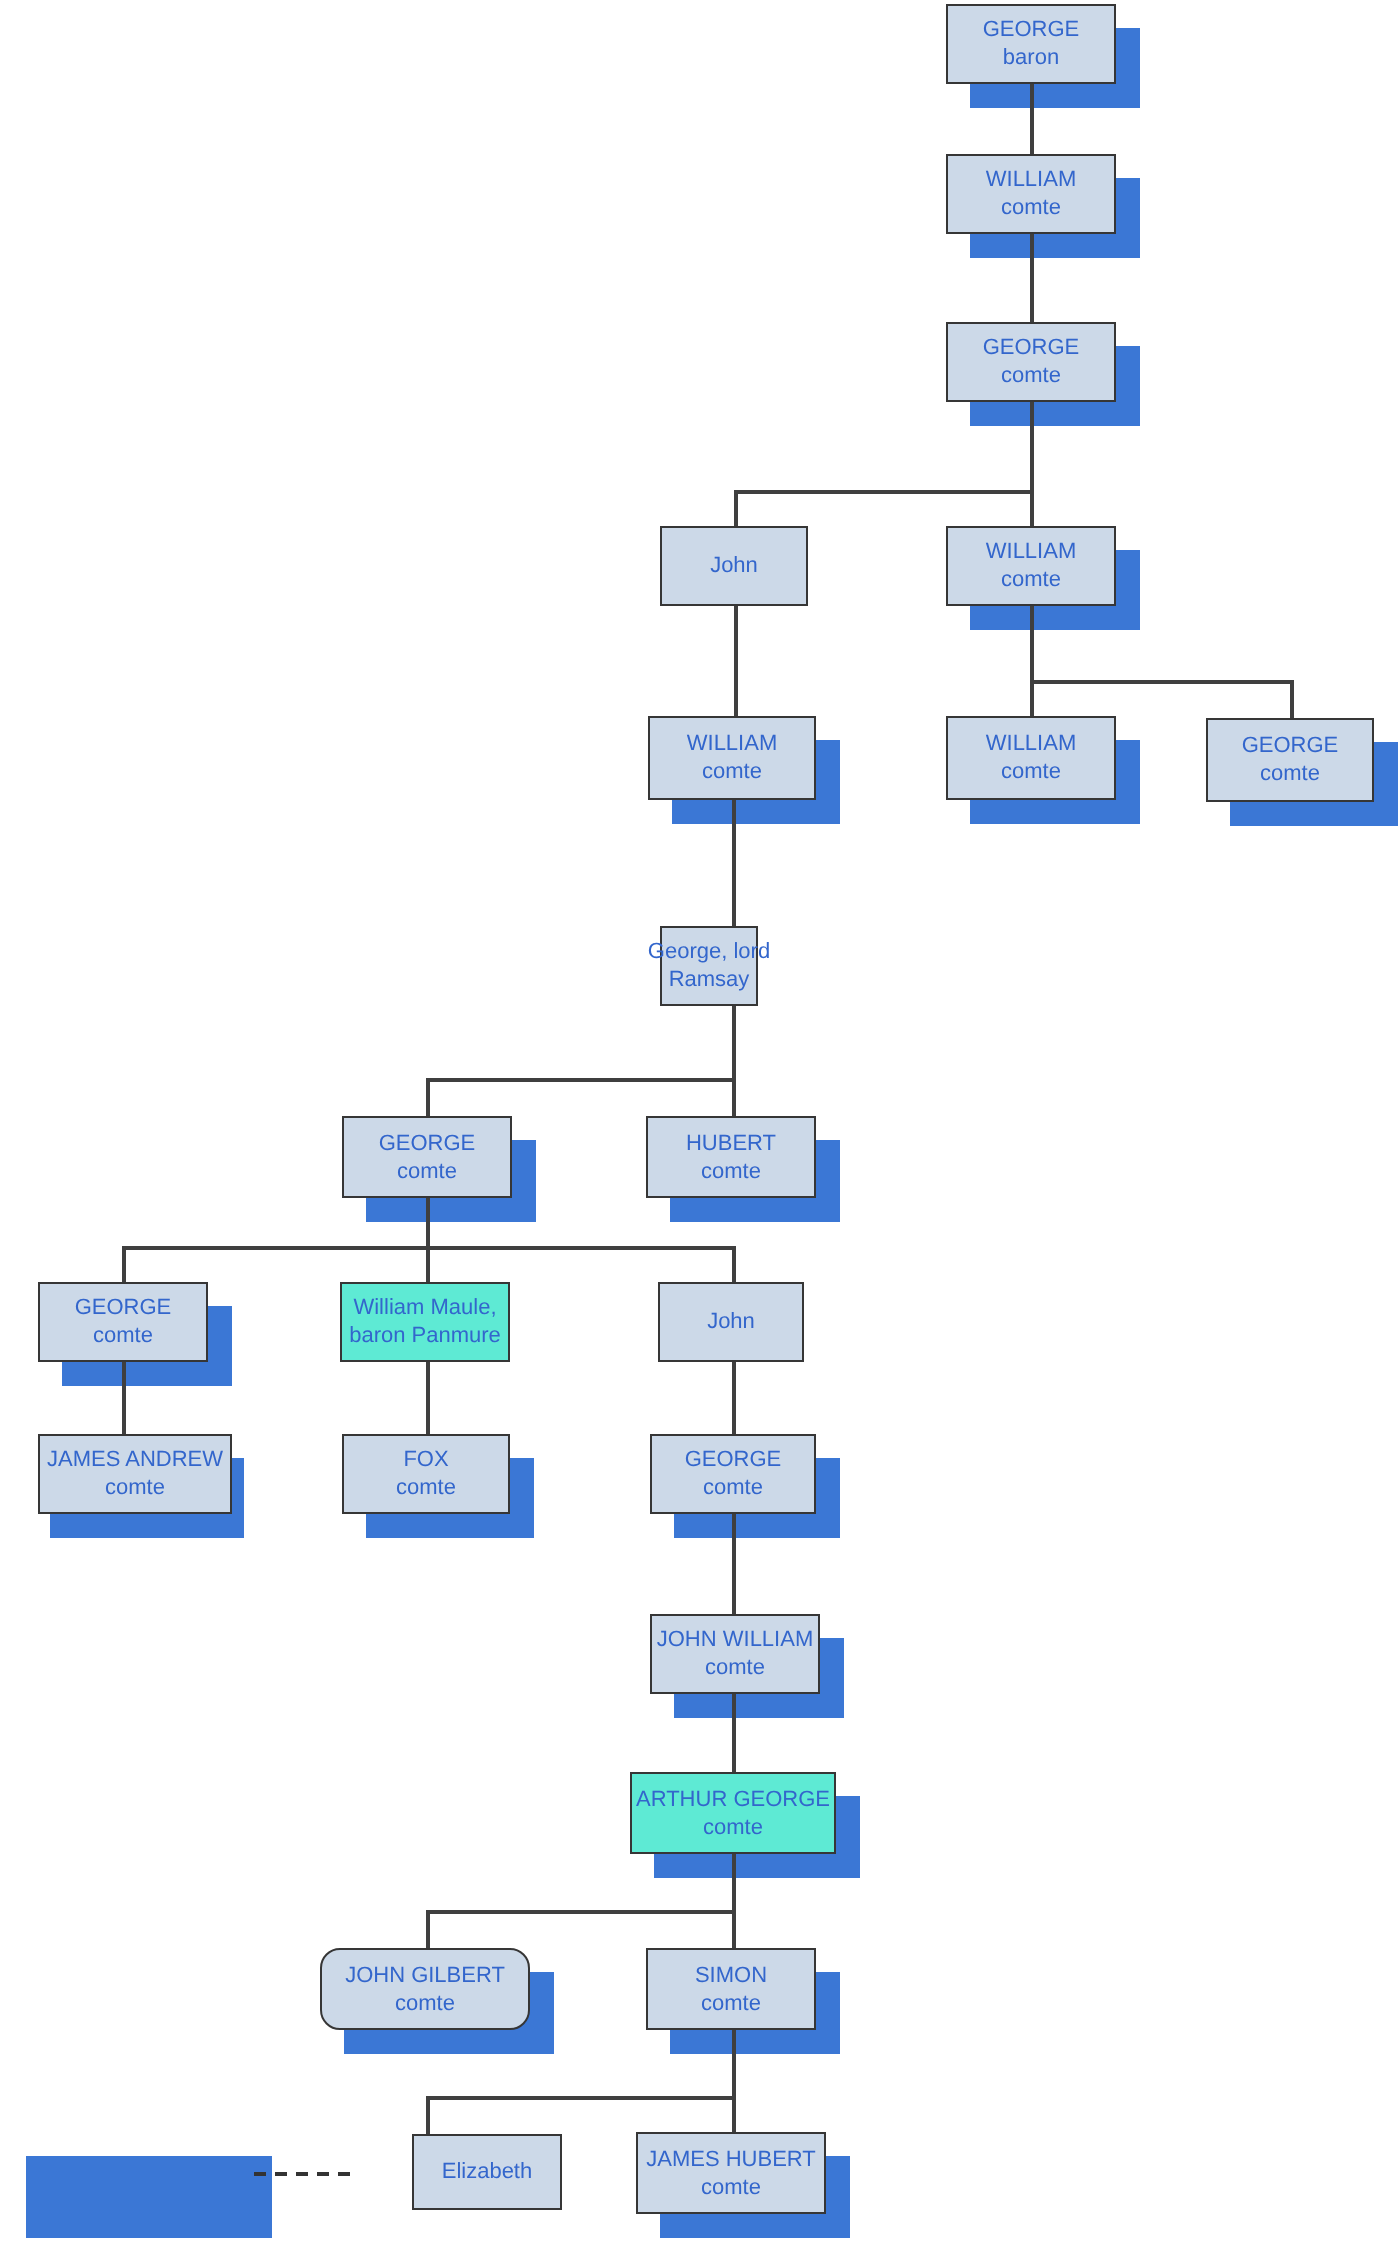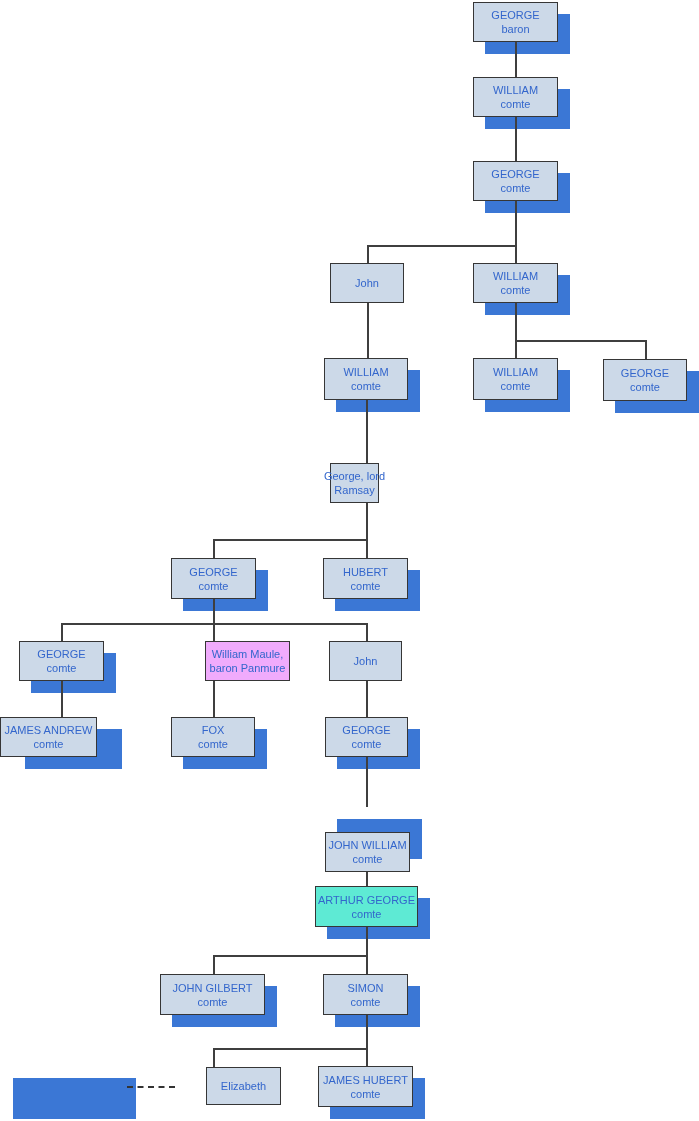--- a/index.html
+++ b/index.html
@@ -148,48 +148,48 @@
       <span>comte</span>
     </div>
     <div class="node" style="left: 323px; top: 558px; width: 85px; height: 41px; background: rgb(204, 217, 232); border-color: rgb(54, 54, 54); color: rgb(51, 102, 204);">
       <span>HUBERT</span>
       <span>comte</span>
     </div>
     <div class="node" style="left: 19px; top: 641px; width: 85px; height: 40px; background: rgb(204, 217, 232); border-color: rgb(54, 54, 54); color: rgb(51, 102, 204);">
       <span>GEORGE</span>
       <span>comte</span>
     </div>
-    <div class="node" style="left: 170px; top: 641px; width: 85px; height: 40px; background: #f0abfc; border-color: rgb(54, 54, 54); color: rgb(51, 102, 204); margin-left: 35px;">
+    <div class="node" style="left: 170px; top: 641px; width: 85px; height: 40px; background: #5eead4; border-color: rgb(54, 54, 54); color: rgb(51, 102, 204);">
       <span>William Maule,</span>
       <span>baron Panmure</span>
     </div>
     <div class="node" style="left: 329px; top: 641px; width: 73px; height: 40px; background: rgb(204, 217, 232); border-color: rgb(54, 54, 54); color: rgb(51, 102, 204);">
       <span>John</span>
     </div>
-    <div class="node" style="left: 0; top: 717px; width: 97px; height: 40px; background: rgb(204, 217, 232); border-color: rgb(54, 54, 54); color: rgb(51, 102, 204);">
+    <div class="node" style="left: 19px; top: 717px; width: 97px; height: 40px; background: rgb(204, 217, 232); border-color: rgb(54, 54, 54); color: rgb(51, 102, 204);">
       <span>JAMES ANDREW</span>
       <span>comte</span>
     </div>
     <div class="node" style="left: 171px; top: 717px; width: 84px; height: 40px; background: rgb(204, 217, 232); border-color: rgb(54, 54, 54); color: rgb(51, 102, 204);">
       <span>FOX</span>
       <span>comte</span>
     </div>
     <div class="node" style="left: 325px; top: 717px; width: 83px; height: 40px; background: rgb(204, 217, 232); border-color: rgb(54, 54, 54); color: rgb(51, 102, 204);">
       <span>GEORGE</span>
       <span>comte</span>
     </div>
-    <div class="node" style="left: 325px; top: 807px; width: 85px; height: 40px; background: rgb(204, 217, 232); border-color: rgb(54, 54, 54); color: rgb(51, 102, 204); margin-top: 25px;">
+    <div class="node" style="left: 325px; top: 807px; width: 85px; height: 40px; background: rgb(204, 217, 232); border-color: rgb(54, 54, 54); color: rgb(51, 102, 204);">
       <span>JOHN WILLIAM</span>
       <span>comte</span>
     </div>
     <div class="node" style="left: 315px; top: 886px; width: 103px; height: 41px; background: #5eead4; border-color: rgb(54, 54, 54); color: rgb(51, 102, 204);">
       <span>ARTHUR GEORGE</span>
       <span>comte</span>
     </div>
-    <div class="node" style="left: 160px; top: 974px; width: 105px; height: 41px; background: rgb(204, 217, 232); border-color: rgb(54, 54, 54); color: rgb(51, 102, 204);">
+    <div class="node" style="left: 160px; top: 974px; width: 105px; height: 41px; background: rgb(204, 217, 232); border-color: rgb(54, 54, 54); color: rgb(51, 102, 204); border-radius: 10px;">
       <span>JOHN GILBERT</span>
       <span>comte</span>
     </div>
     <div class="node" style="left: 323px; top: 974px; width: 85px; height: 41px; background: rgb(204, 217, 232); border-color: rgb(54, 54, 54); color: rgb(51, 102, 204); text-align: right;">
       <span>SIMON</span>
       <span>comte</span>
     </div>
     <div class="node" style="left: 175px; top: 1067px; width: 75px; height: 38px; background: rgb(204, 217, 232); border-color: rgb(54, 54, 54); color: rgb(51, 102, 204); margin-left: 31px;">
       <span>Elizabeth</span>
     </div>

